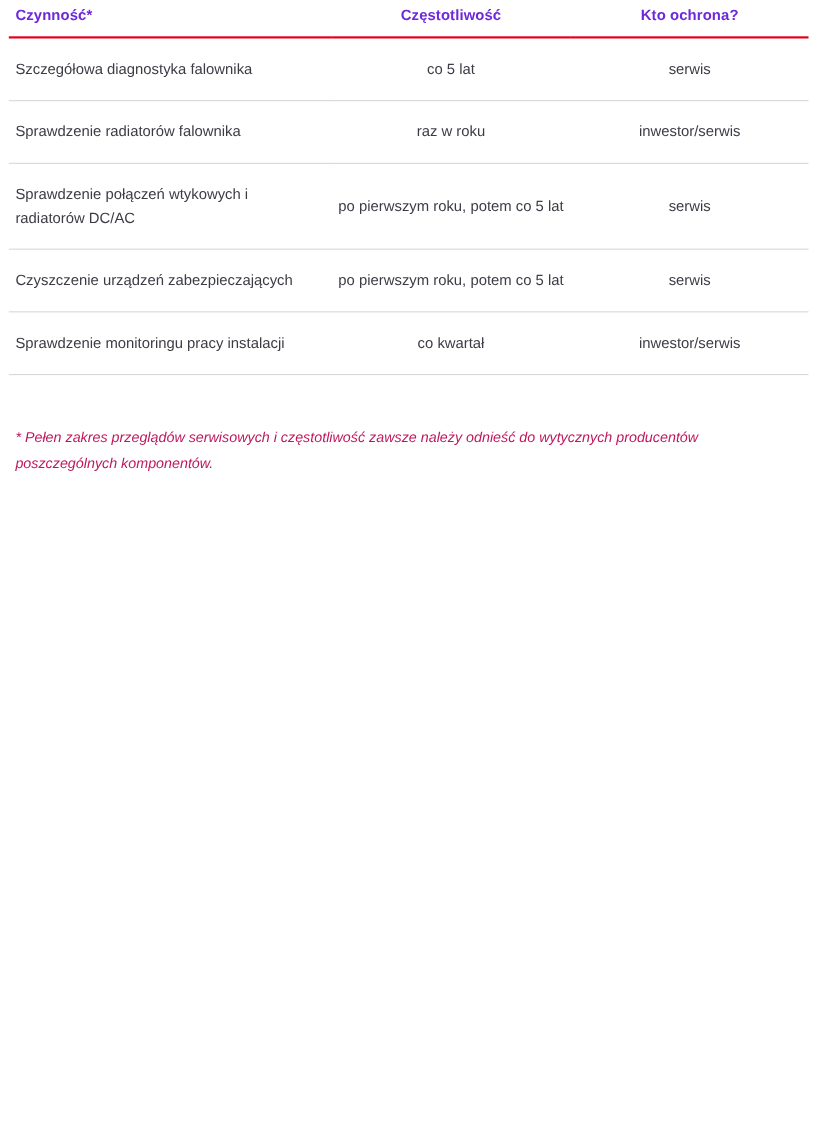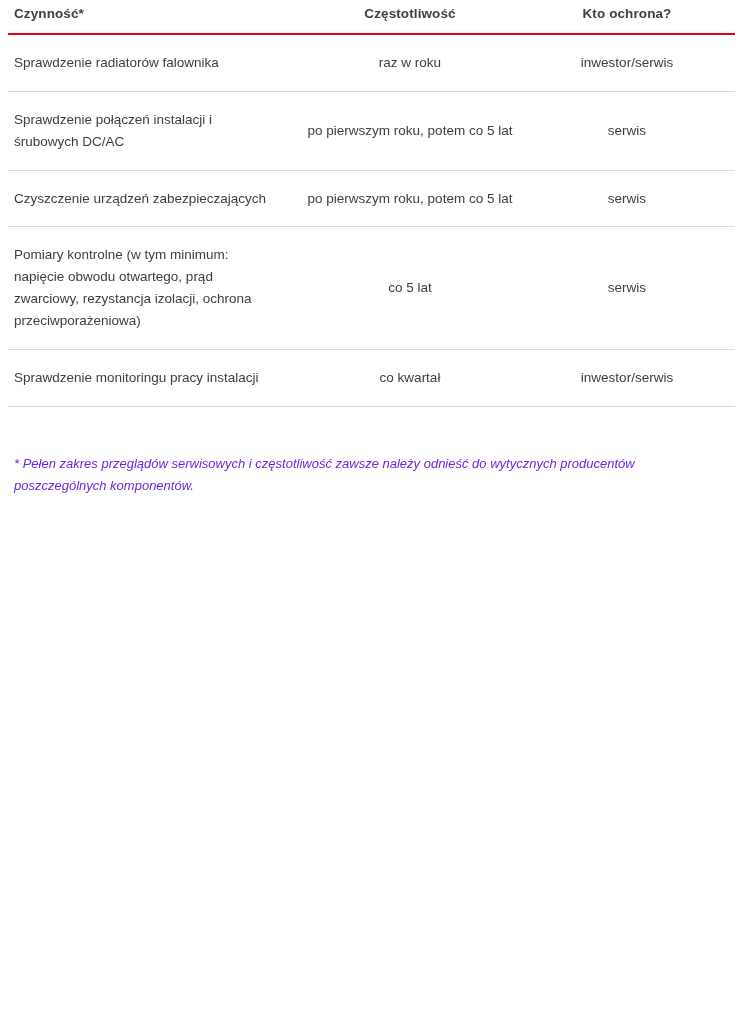--- a/index.html
+++ b/index.html
@@ -26,21 +26,21 @@
     border-collapse: collapse;
     table-layout: fixed;
   }
   table.maint-table col.c1 { width: 293px; }
   table.maint-table col.c2 { width: 218px; }
   table.maint-table col.c3 { width: 216px; }
 
   thead th {
     font-size: 13.5px;
     font-weight: bold;
-    color: #404040;
+    color: #6d28d9;
     padding: 6px 4px 12px 4px;
     vertical-align: top;
     letter-spacing: 0.1px;
   }
   thead th.h-left {
     text-align: left;
     padding-left: 6px;
   }
   thead th.h-center {
     text-align: center;
@@ -74,21 +74,21 @@
   tbody tr:last-child td {
     border-bottom: 1px solid #d8d8d8;
     margin-left: 31px;
   }
   .footnote {
     margin-top: 46px;
     padding: 0 14px 0 6px;
     font-size: 13px;
     line-height: 1.72;
     font-style: italic;
-    color: #6d28d9;
+    color: #be185d;
   }
 </style>
 </head>
 <body>
 
 <div class="page">
 
   <table class="maint-table">
     <colgroup>
       <col class="c1">
@@ -102,37 +102,37 @@
         <th class="h-center">Kto ochrona?</th>
       </tr>
       <tr class="head-rule">
         <th></th>
         <th></th>
         <th></th>
       </tr>
     </thead>
     <tbody>
       <tr>
+        <td class="task">Szczegółowa diagnostyka falownika</td>
+        <td class="freq">co 5 lat</td>
+        <td class="who">serwis</td>
+      </tr>
+      <tr>
         <td class="task">Sprawdzenie radiatorów falownika</td>
         <td class="freq">raz w roku</td>
         <td class="who">inwestor/serwis</td>
       </tr>
       <tr>
-        <td class="task">Sprawdzenie połączeń instalacji i śrubowych DC/AC</td>
+        <td class="task">Sprawdzenie połączeń wtykowych i radiatorów DC/AC</td>
         <td class="freq">po pierwszym roku, potem co 5 lat</td>
         <td class="who">serwis</td>
       </tr>
       <tr>
         <td class="task">Czyszczenie urządzeń zabezpieczających</td>
         <td class="freq">po pierwszym roku, potem co 5 lat</td>
-        <td class="who">serwis</td>
-      </tr>
-      <tr>
-        <td class="task">Pomiary kontrolne (w tym minimum: napięcie obwodu otwartego, prąd zwarciowy, rezystancja izolacji, ochrona przeciwporażeniowa)</td>
-        <td class="freq">co 5 lat</td>
         <td class="who">serwis</td>
       </tr>
       <tr>
         <td class="task">Sprawdzenie monitoringu pracy instalacji</td>
         <td class="freq">co kwartał</td>
         <td class="who">inwestor/serwis</td>
       </tr>
     </tbody>
   </table>
 

